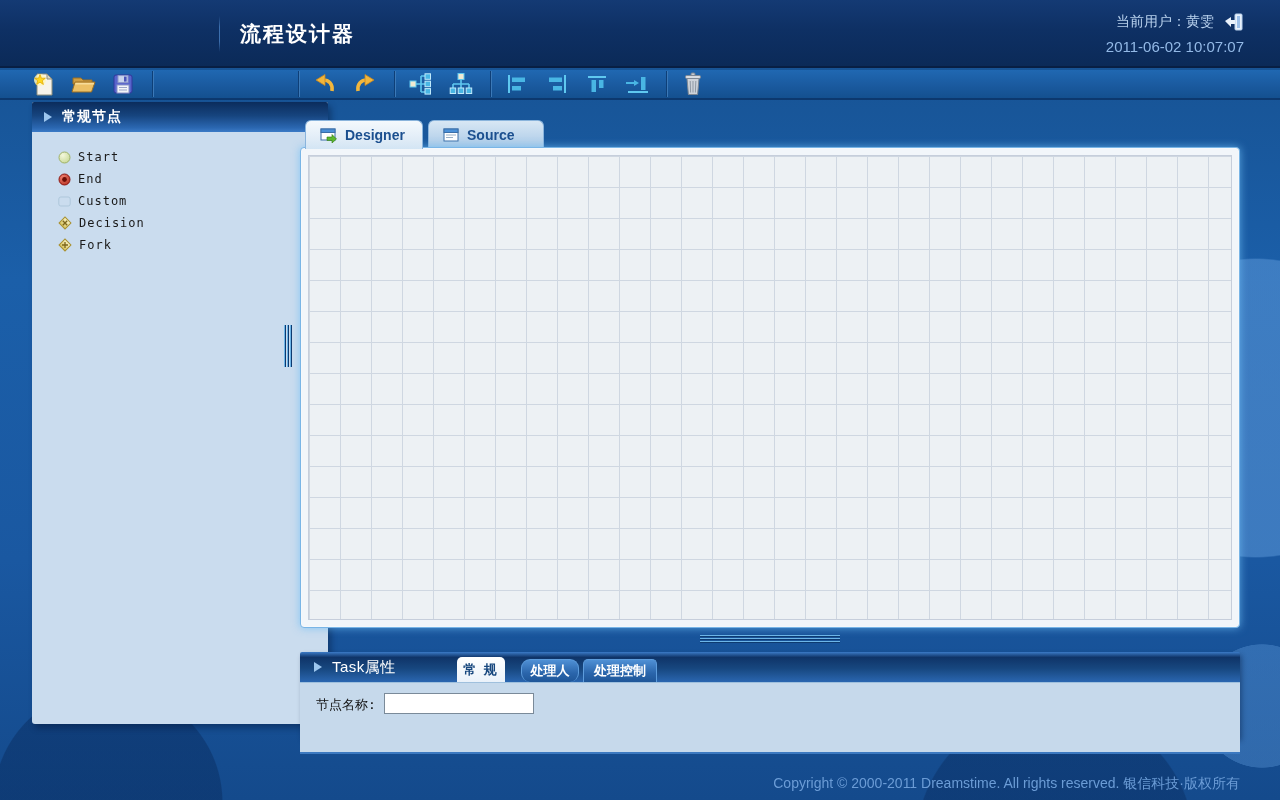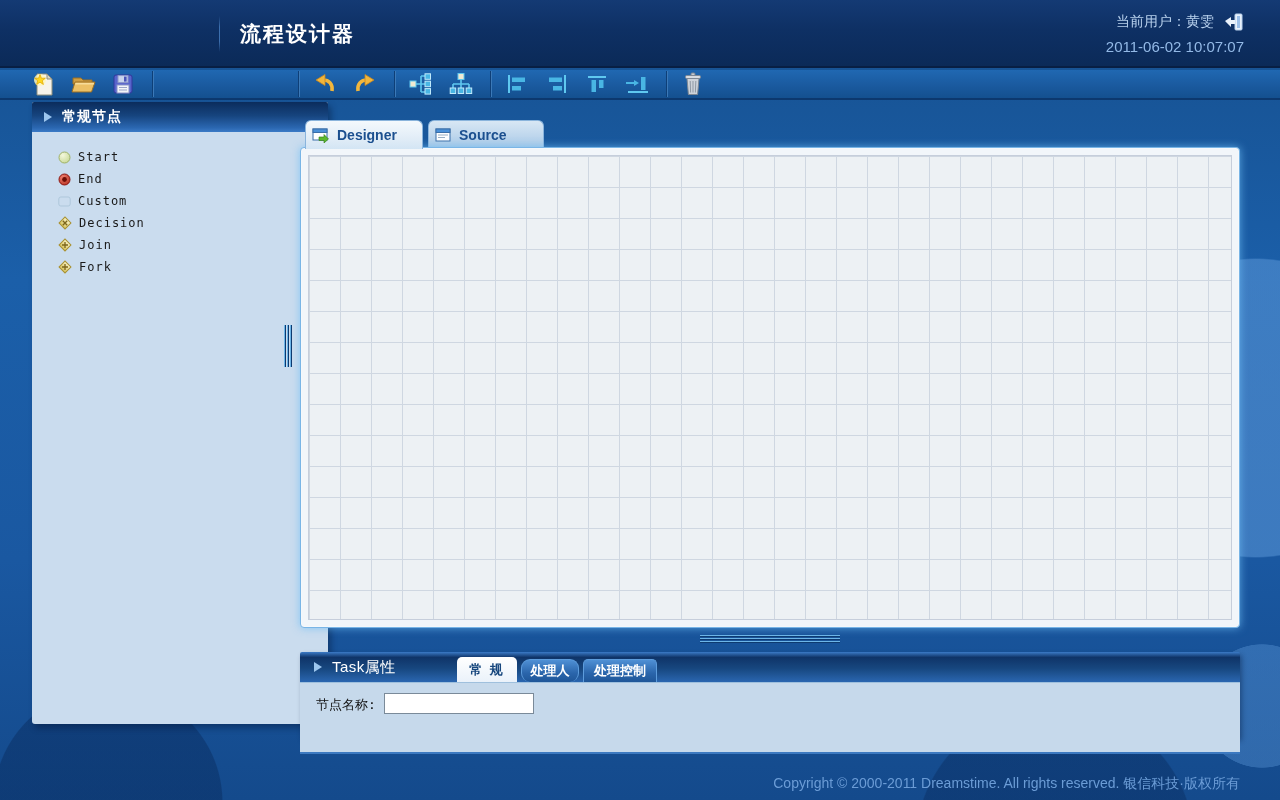--- a/index.html
+++ b/index.html
@@ -63,21 +63,21 @@
   
   .vsplit { position:absolute; left:284px; top:325px; width:10px; height:42px; cursor:col-resize; }
   .vsplit i { display:inline-block; width:1px; height:42px; margin-right:2px;
     background:#6db5e8; box-shadow:1px 0 0 #0d3a70; }
   .hsplit { position:absolute; left:700px; top:635px; width:140px; height:10px; cursor:row-resize; }
   .hsplit i { display:block; height:1px; margin-bottom:2px;
     background:#6db5e8; box-shadow:0 1px 0 #0d3a70; }
 
   
   .main-tab { position:absolute; top:120px; height:28px; display:flex; align-items:center;
-    gap:8px; padding:0 6px; font-size:14px; font-weight:bold; color:#1b4f8f;
+    gap:8px; padding:0 14px; font-size:14px; font-weight:bold; color:#1b4f8f;
     border:1px solid #8ab4dc; border-bottom:none; border-radius:6px 6px 0 0; cursor:pointer; }
   .main-tab.active { left:305px; width:118px; background:linear-gradient(180deg,#f4f9fd 0%,#e2edf7 60%,#d3e5f4 100%);
     z-index:5; height:29px; }
   .main-tab.inactive { left:428px; width:116px;
     background:linear-gradient(180deg,#d8e7f4 0%,#bcd5ec 60%,#a9c9e6 100%); }
   .canvas-wrap { position:absolute; left:300px; top:147px; width:940px; height:481px;
     background:#f2f6fa; border:1px solid #79b5e6; border-radius:4px;
     box-shadow:0 0 8px rgba(110,190,245,.75), inset 0 0 2px #ffffff; }
   .canvas-grid { position:absolute; left:7px; top:7px; right:7px; bottom:7px;
     background-color:#edf1f4;
@@ -88,21 +88,21 @@
 
   
   .props { position:absolute; left:300px; top:652px; width:940px; height:86px;
     border-radius:2px; box-shadow:2px 3px 5px rgba(5,25,60,.4); }
   .props-header { position:relative; height:30px;
     background:linear-gradient(180deg,#3b7ac6 0%,#0f3468 18%,#17477f 55%,#2a66b0 100%);
     border-radius:2px 2px 0 0; display:flex; align-items:center; padding-left:14px; }
   .props-title { color:#ffffff; font-size:15px; letter-spacing:.5px; }
   .ptab { position:absolute; bottom:0; display:flex; align-items:center; justify-content:center;
     font-size:13px; font-weight:bold; border-radius:5px 5px 0 0; cursor:pointer; }
-  .ptab.active { left:157px; width:60px; height:25px; color:#17477e;
+  .ptab.active { left:157px; width:48px; height:25px; color:#17477e;
     background:linear-gradient(180deg,#ffffff 0%,#eaf2fa 100%); letter-spacing:2px;margin-top:48px; }
   .ptab.i1 { left:221px; width:58px;border-radius:9px; }
   .ptab.i2 { left:283px; width:74px; }
   .ptab.inactive { height:23px; color:#ffffff;
     background:linear-gradient(180deg,#4f90d5 0%,#2a65ab 60%,#1f5698 100%);
     border:1px solid #5d9cdc; border-bottom:none; }
   .props-body { height:72px; background:#c6d9eb; border-top:1px solid #9fc0dd;
     border-bottom:2px solid #3c79c0; display:flex; align-items:flex-start; padding:10px 0 0 16px; }
   .field-label { font-family:"DejaVu Sans Mono", monospace; font-size:13px; color:#111;
     margin:3px 8px 0 0; }
@@ -286,27 +286,20 @@
           <rect x="2.8" y="2.8" width="8.4" height="8.4" transform="rotate(45 7 7)" fill="url(#gDia)" stroke="#a89030"></rect>
           <path d="M4.8 4.8 l4.4 4.4 M9.2 4.8 l-4.4 4.4" stroke="#7c651c" stroke-width="1.3"></path>
         </svg>
         <span class="node-label">Decision</span>
       </div>
       <div class="node-item">
         <svg width="14" height="14" viewBox="0 0 14 14">
           <rect x="2.8" y="2.8" width="8.4" height="8.4" transform="rotate(45 7 7)" fill="url(#gDia)" stroke="#a89030"></rect>
           <path d="M7 4 v6 M4 7 h6" stroke="#7c651c" stroke-width="1.3"></path>
         </svg>
-        <span class="node-label">Join</span>
-      </div>
-      <div class="node-item">
-        <svg width="14" height="14" viewBox="0 0 14 14">
-          <rect x="2.8" y="2.8" width="8.4" height="8.4" transform="rotate(45 7 7)" fill="url(#gDia)" stroke="#a89030"></rect>
-          <path d="M7 4 v6 M4 7 h6" stroke="#7c651c" stroke-width="1.3"></path>
-        </svg>
         <span class="node-label">Fork</span>
       </div>
     </div>
   </div>
 
   <div class="vsplit"><i></i><i></i><i></i></div>
   <div class="hsplit">
       <i></i>
       <i></i>
       <i></i>

